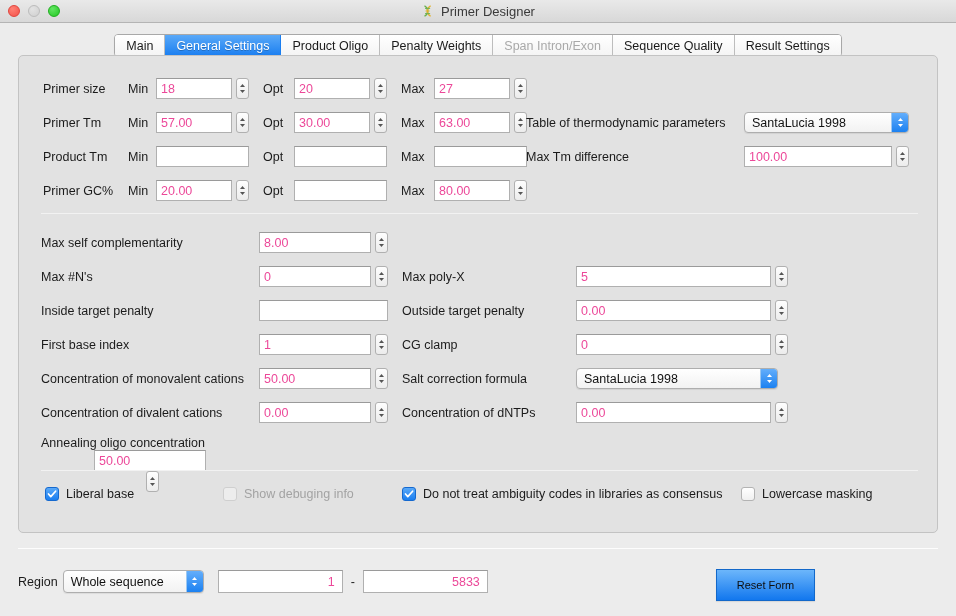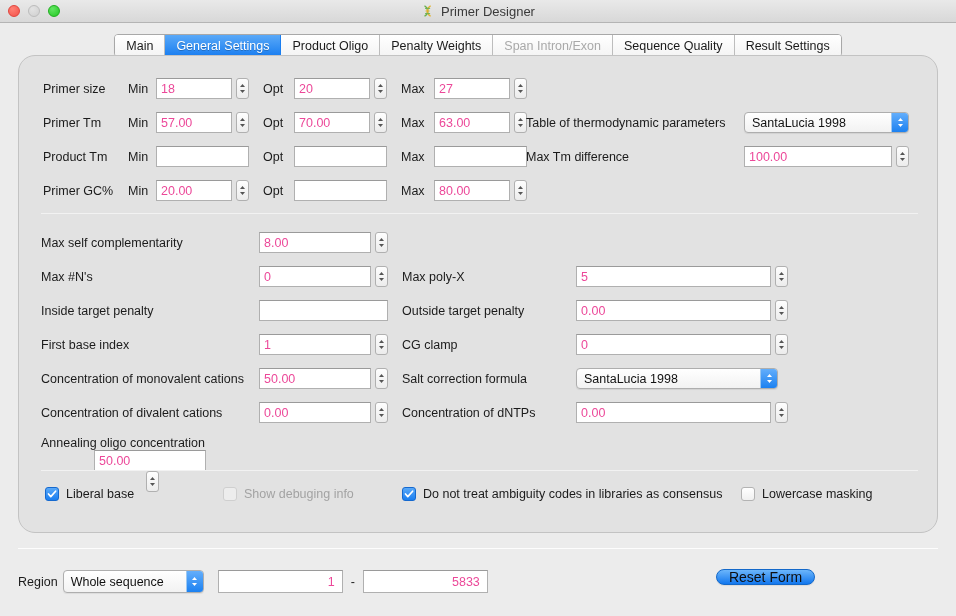--- a/index.html
+++ b/index.html
@@ -62,21 +62,21 @@
     border-right-color: #1a7ef0;
   }
   .tab.disabled { color: #a9a9a9; }
 
   
   .panel {
     position: absolute;
     left: 18px; top: 55px; width: 920px; height: 478px;
     background: #e2e2e2;
     border: 1px solid #c3c3c3;
-    border-radius: 17px;
+    border-radius: 5px;
   }
 
   .row { position: absolute; display: flex; align-items: center; }
   .lbl { font-size: 12.5px; color: #1b1b1b; white-space: nowrap; }
 
   
   .field {
     background: #fff;
     border: 1px solid #b0b0b0;
     border-top-color: #9a9a9a;
@@ -146,23 +146,23 @@
   
   .bottom-divider {
     position: absolute; left: 18px; top: 548px; width: 920px; height: 1px;
     background: #b9b9b9;
     border-bottom: 1px solid #fdfdfd;
   }
   .bottombar {
     position: absolute; left: 0; top: 560px; width: 956px; height: 44px;
   }
   .btn {
-    height: 16px; border-radius: 8px;
+    height: 32px; border-radius: 0;
     display: flex; align-items: center; justify-content: center;
-    font-size: 14px;
+    font-size: 11px;
     border: 1px solid #a6a6a6;
     background: linear-gradient(to bottom, #ffffff 0%, #f1f1f1 100%);
     color: #111;
     box-shadow: 0 1px 1px rgba(0,0,0,0.08);
     cursor: default;
   }
   .btn.default {
     background: linear-gradient(to bottom, #6cb6fb 0%, #1277ee 100%);
     border-color: #1368c9;
     color: #0e0e0e;
@@ -235,21 +235,21 @@
     <div class="lbl" style="width:85px;">Primer Tm</div>
     <div class="lbl" style="width:28px;">Min</div>
     <div class="field" style="width:76px;">57.00</div>
     <div class="stepper">
       <svg width="9" height="15" viewBox="0 0 9 15">
           <path d="M4.5 3 L7 6 L2 6 Z" fill="#555"></path>
           <path d="M4.5 12 L7 9 L2 9 Z" fill="#555"></path>
         </svg>
     </div>
     <div class="lbl" style="width:31px; margin-left:14px;">Opt</div>
-    <div class="field" style="width:76px;">70.00</div>
+    <div class="field" style="width:76px;">30.00</div>
     <div class="stepper">
       <svg width="9" height="15" viewBox="0 0 9 15">
           <path d="M4.5 3 L7 6 L2 6 Z" fill="#555"></path>
           <path d="M4.5 12 L7 9 L2 9 Z" fill="#555"></path>
         </svg>
     </div>
     <div class="lbl" style="width:33px; margin-left:14px;">Max</div>
     <div class="field" style="width:76px;">63.00</div>
     <div class="stepper">
       <svg width="9" height="15" viewBox="0 0 9 15">

